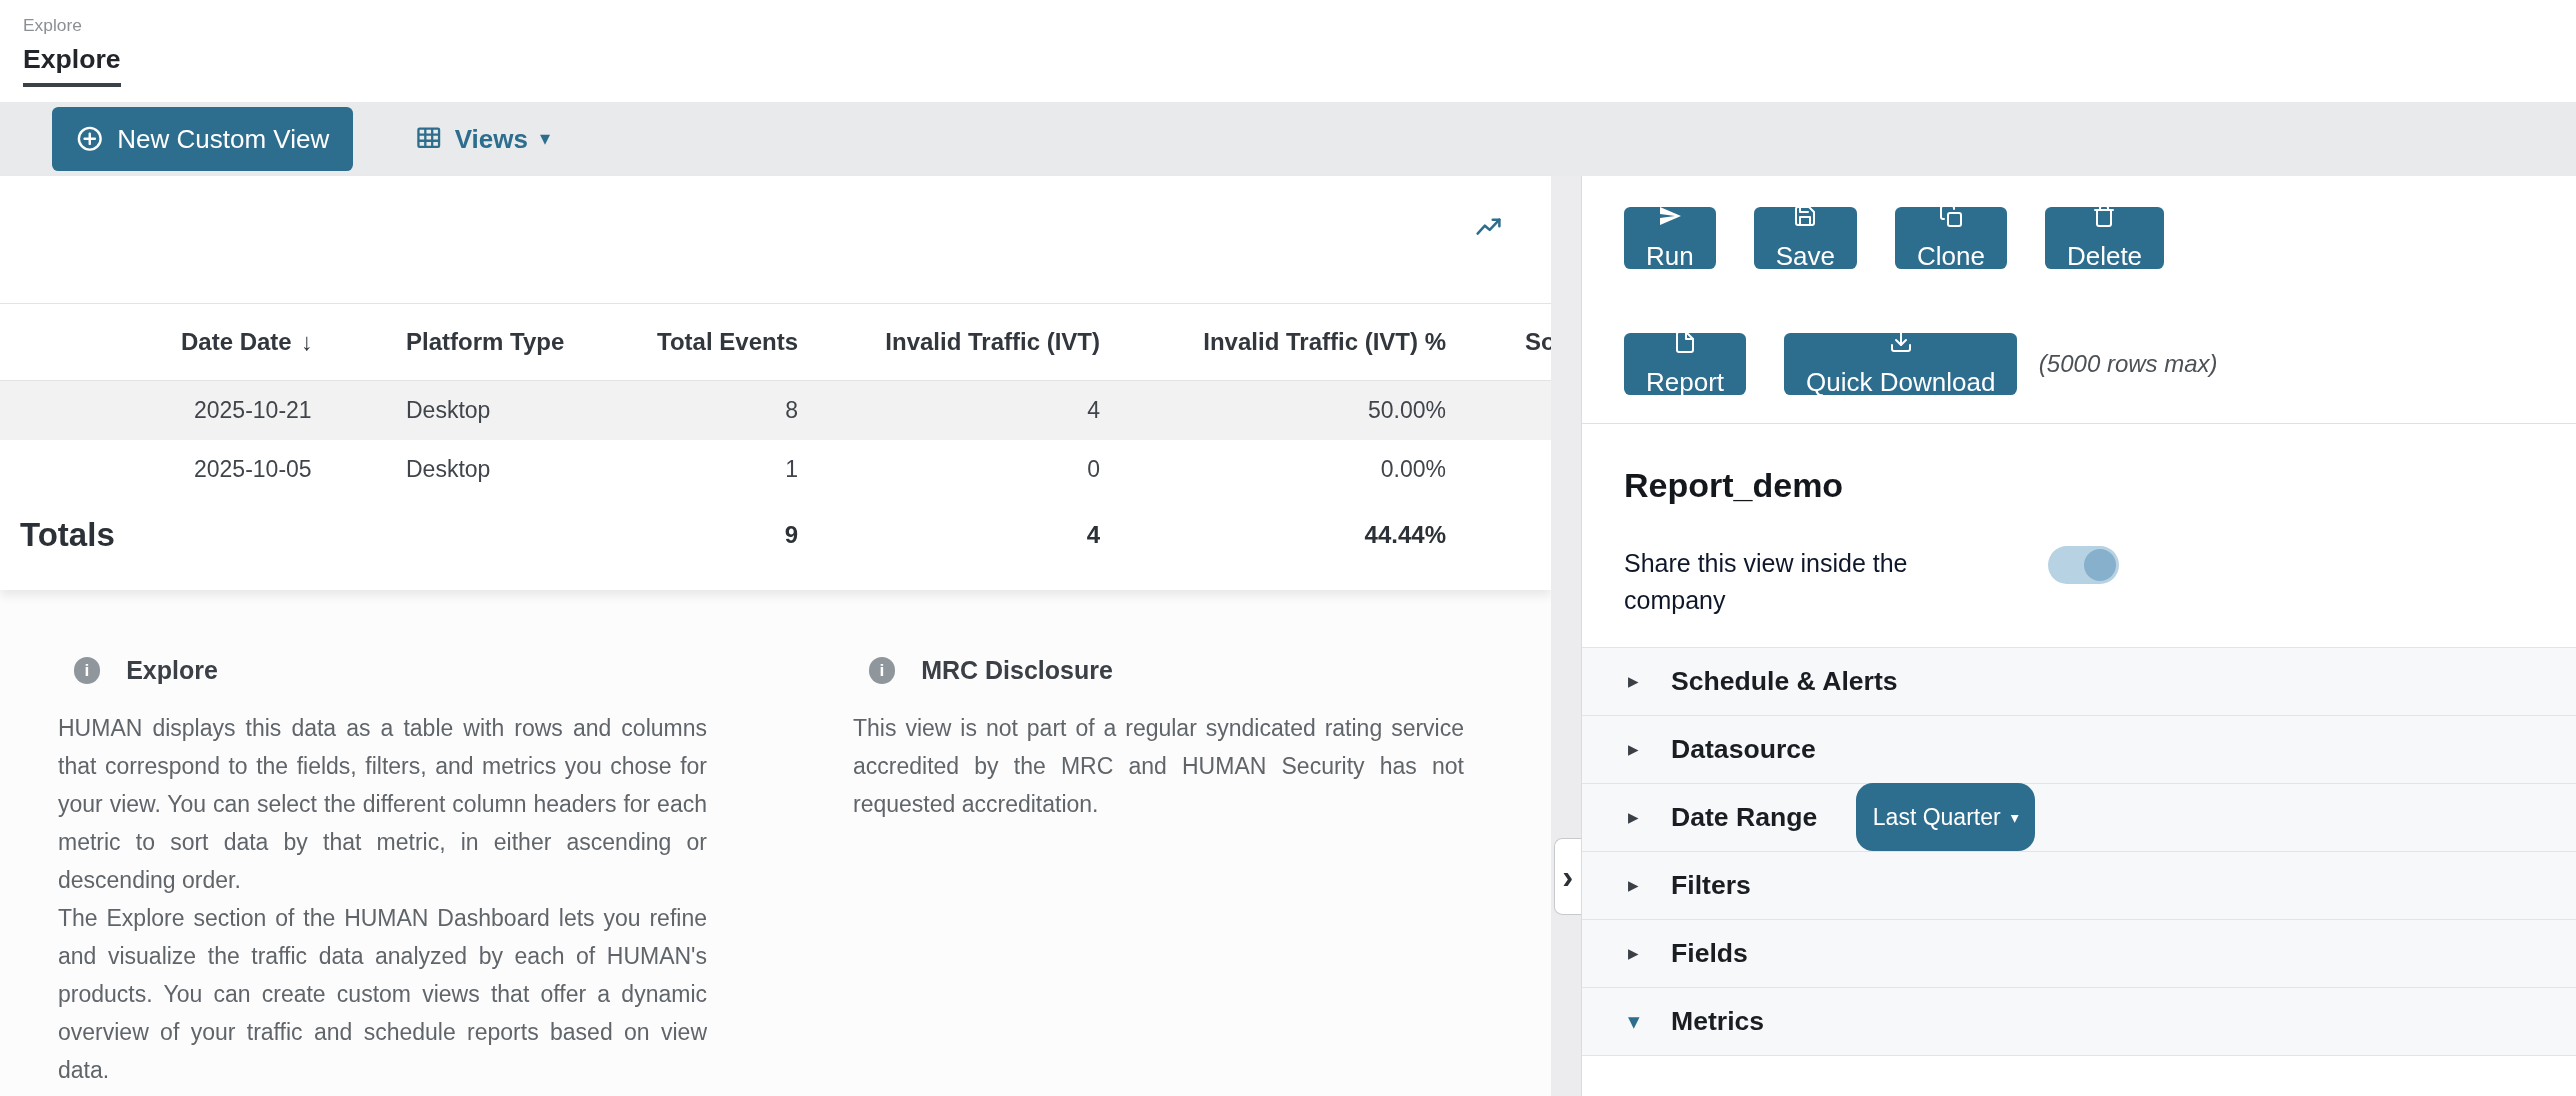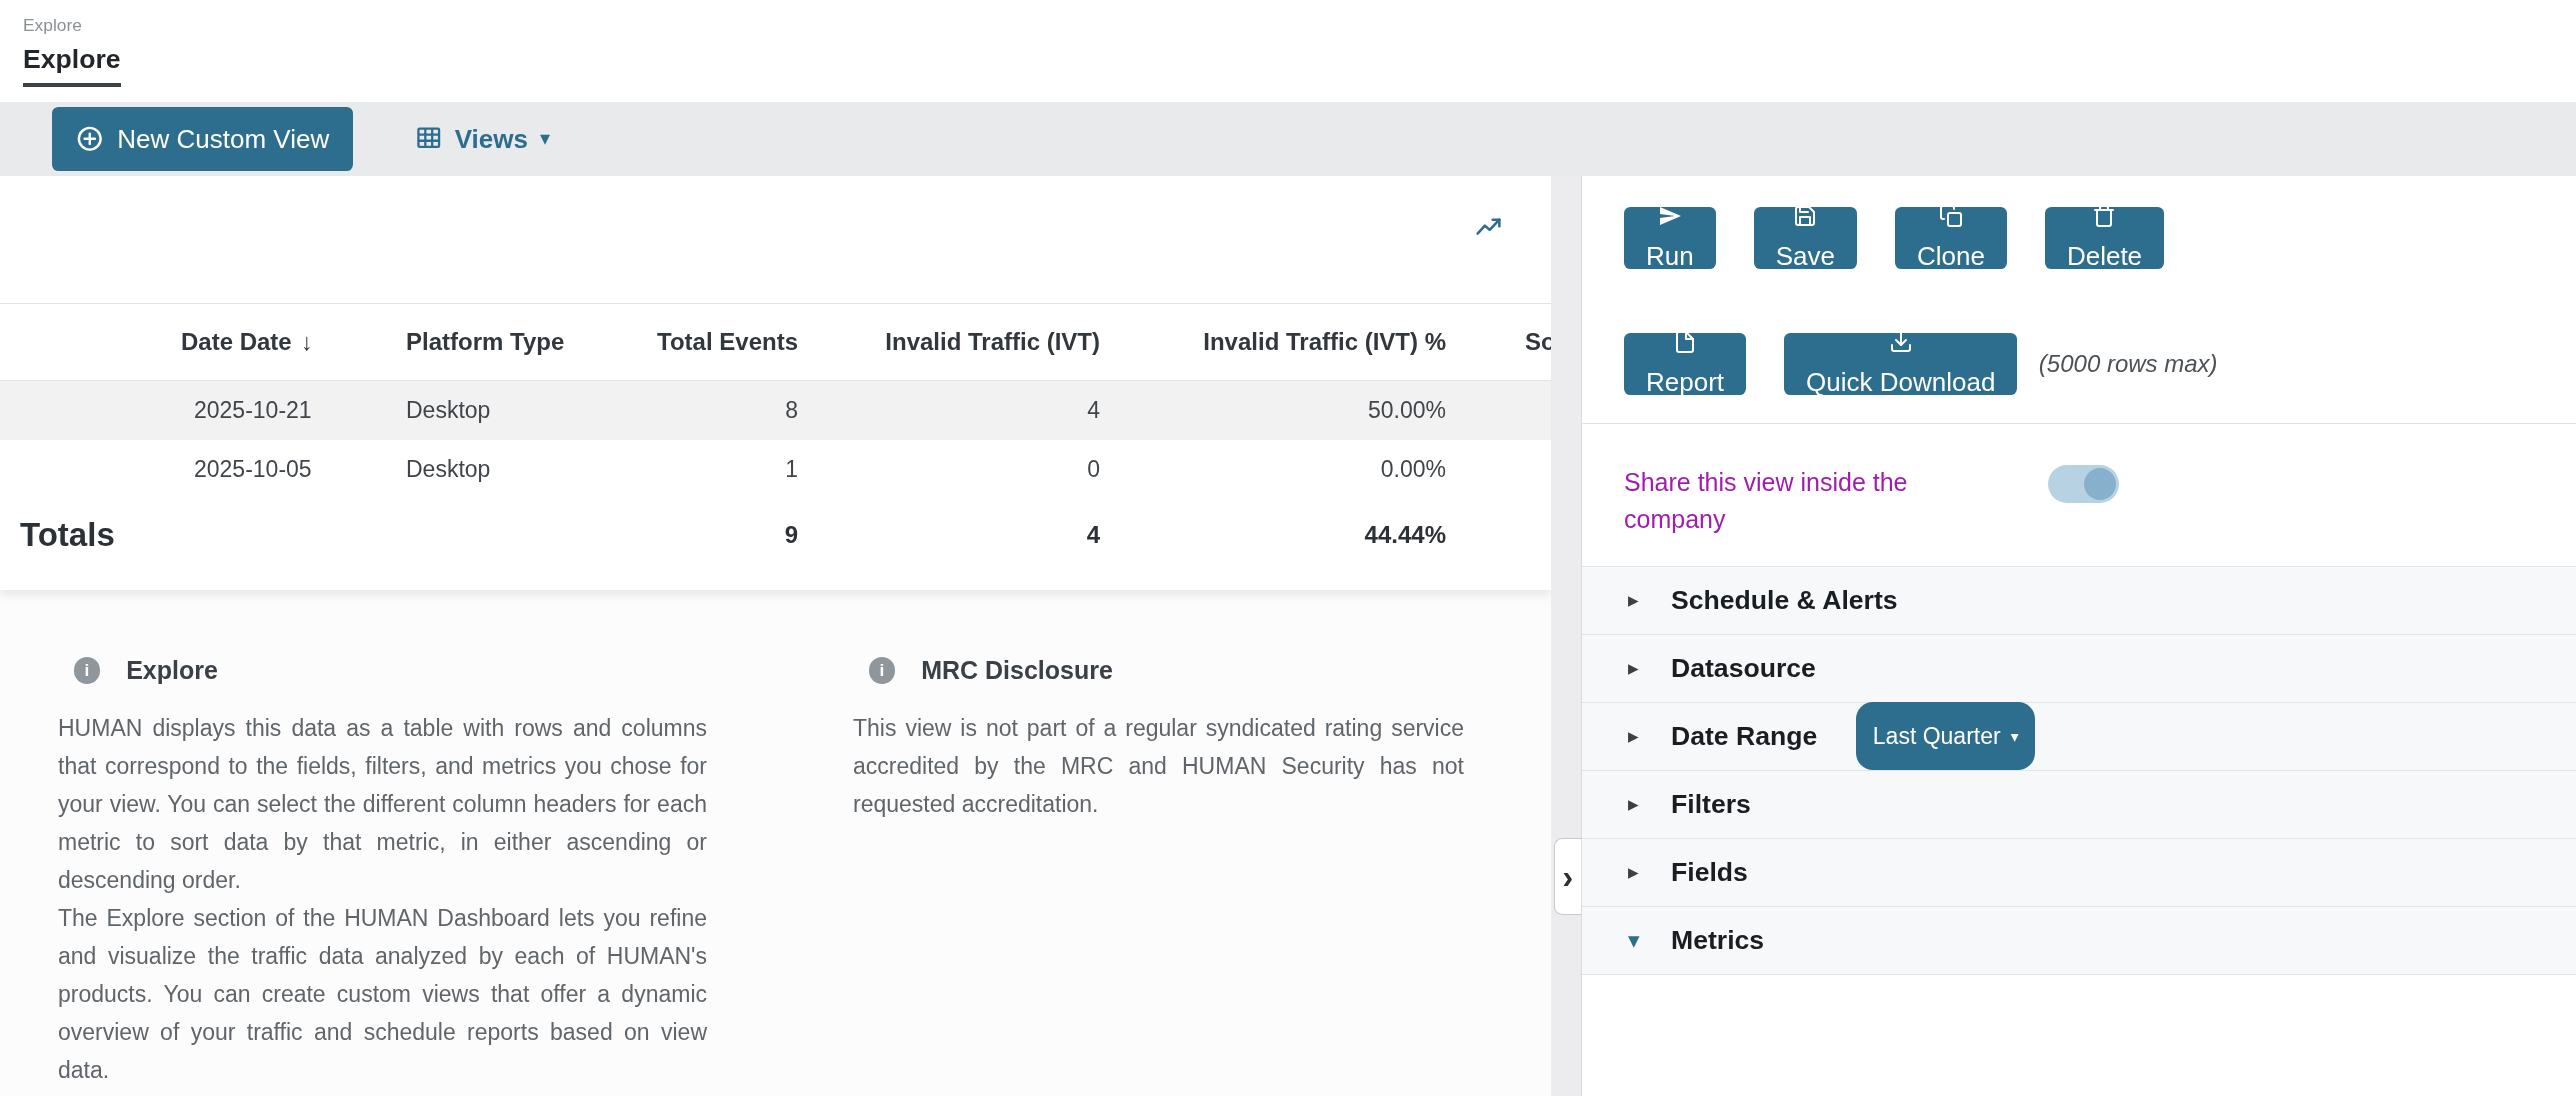--- a/index.html
+++ b/index.html
@@ -86,21 +86,21 @@
   
   .panel-inner { padding-left: 42px; padding-right: 37px; }
   .action-row1 { display: flex; gap: 38px; }
   .btn-action { height: 62px; font-size: 26px; padding: 0 22px; gap: 13px; flex-direction: column; }
   .action-row2 { margin-top: 64px; display: flex; align-items: center; gap: 38px; }
   .rows-max-note { font-style: italic; font-size: 24px; color: #4c5156; margin-left: -16.5px; }
   .panel-divider { margin-top: 28px; border-top: 0.9px solid #dfe1e3; }
   .view-name { margin-top: 42px; font-size: 34px; font-weight: 700; color: #14181d; cursor: text; }
   .view-desc { margin-top: 13.8px; font-size: 25px; color: #71767b; cursor: text; }
   .share-row { margin-top: 40px; width: 495px; display: flex; justify-content: space-between; align-items: flex-start; }
-  .share-label { width: 321px; font-size: 25px; line-height: 37px; color: #a21caf; }
+  .share-label { width: 321px; font-size: 25px; line-height: 37px; color: #0f172a; }
   .toggle {
     width: 71px; height: 38px; border-radius: 19px; background: #b7d2e2;
     position: relative; border: none; cursor: pointer; margin-top: 0.9px;
   }
   .toggle .knob {
     position: absolute; right: 2.8px; top: 2.8px; width: 32px; height: 32px;
     border-radius: 50%; background: #86b0cc;
   }
   
   .accordion { margin-top: 27.5px; border-top: 0.9px solid #e2e4e6; }
@@ -300,20 +300,21 @@
           </span>
           <span>Quick Download</span>
         </button>
         <span class="rows-max-note">(5000 rows max)</span>
       </div>
     </div>
 
     <div class="panel-divider"></div>
 
     <div class="panel-inner">
+      <div class="view-name">Report_demo</div>
       <div class="share-row">
         <div class="share-label">Share this view inside the company</div>
         <button class="toggle" aria-checked="true">
           <span class="knob"></span>
         </button>
       </div>
     </div>
 
     <div class="accordion">
       <div class="acc-row">

